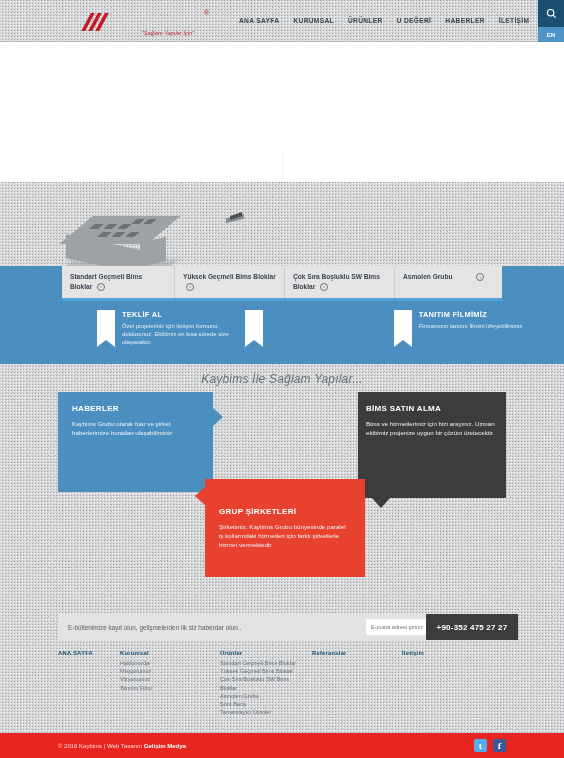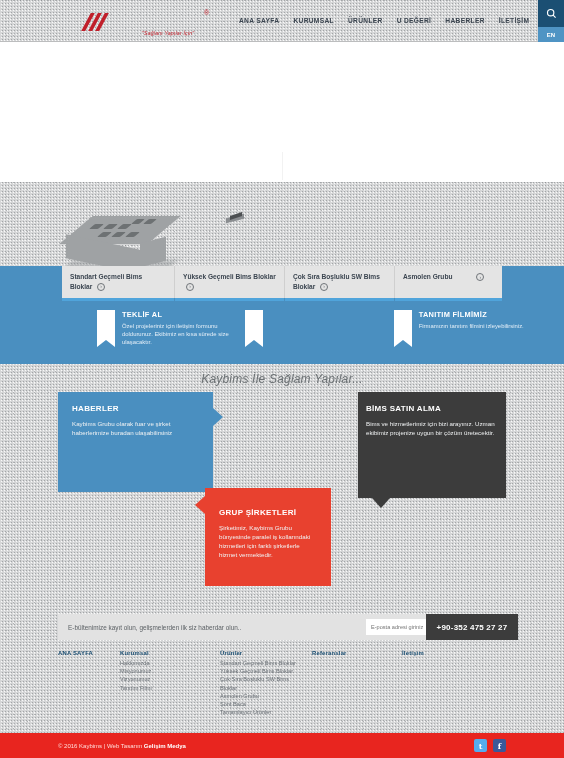--- a/index.html
+++ b/index.html
@@ -287,22 +287,22 @@
     background: #3c3c3c; padding: 12px 8px;
   }
   #card-bims .beak {
     left: 14px; bottom: -10px;
     border-left: 9px solid transparent;
     border-right: 9px solid transparent;
     border-top: 10px solid #3c3c3c;
   }
 
   #card-grup {
-    left: 205px; top: 96px; width: 126px; height: 98px;
-    background: #e8412f; padding: 20px 14px;
+    left: 205px; top: 87px; width: 160px; height: 98px;
+    background: #e8412f; padding: 28px 14px;
   }
   #card-grup .beak {
     left: -10px; top: 8px;
     border-top: 9px solid transparent;
     border-bottom: 9px solid transparent;
     border-right: 10px solid #e8412f;
   }
 
   
   #newsletter {

